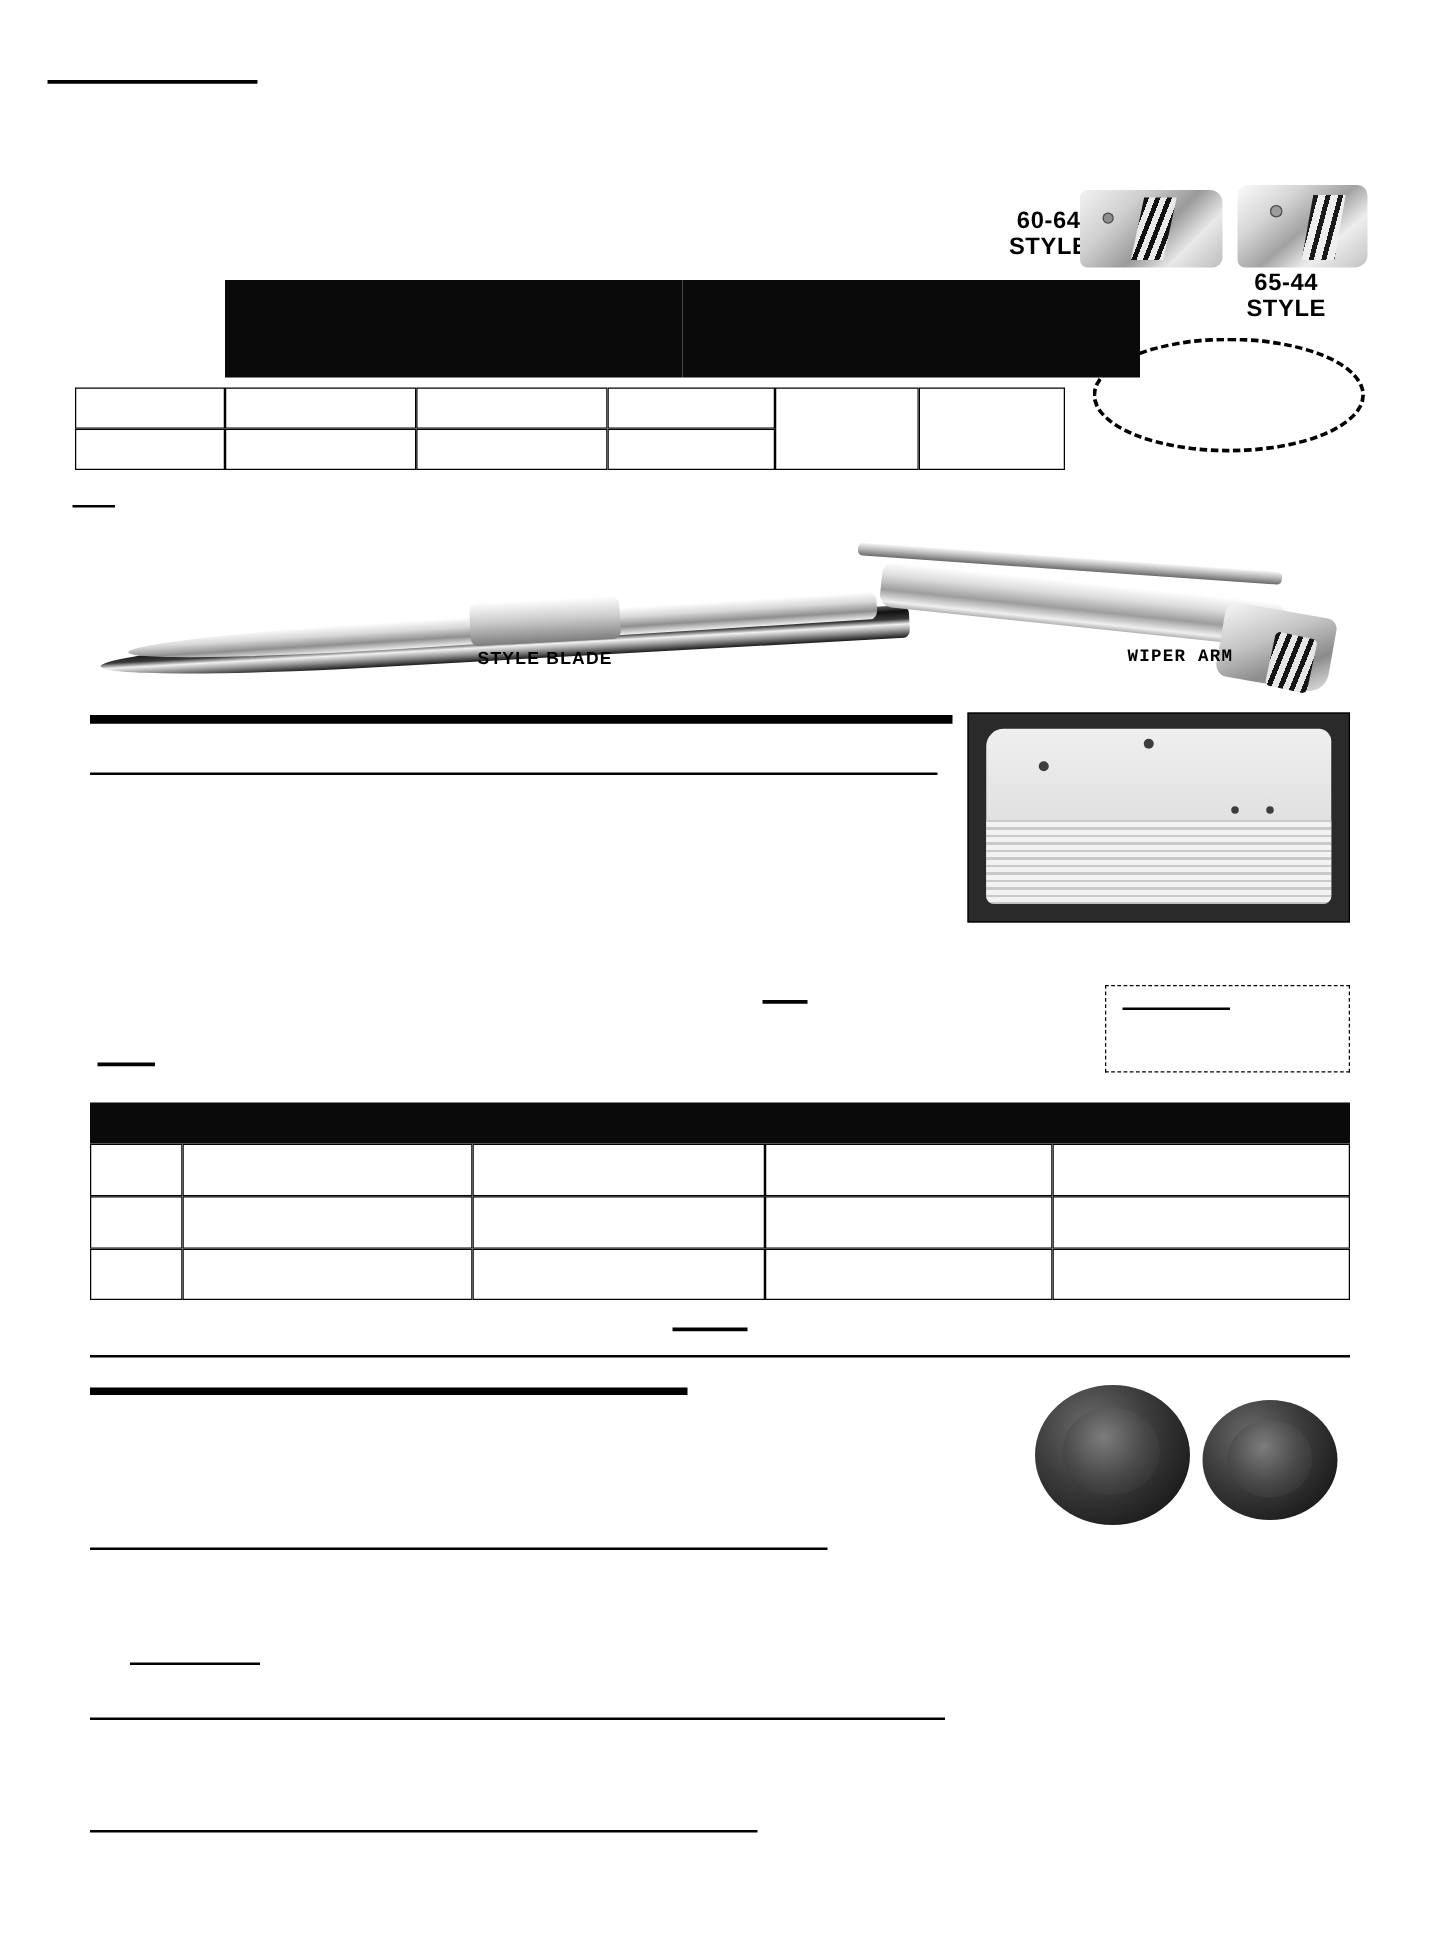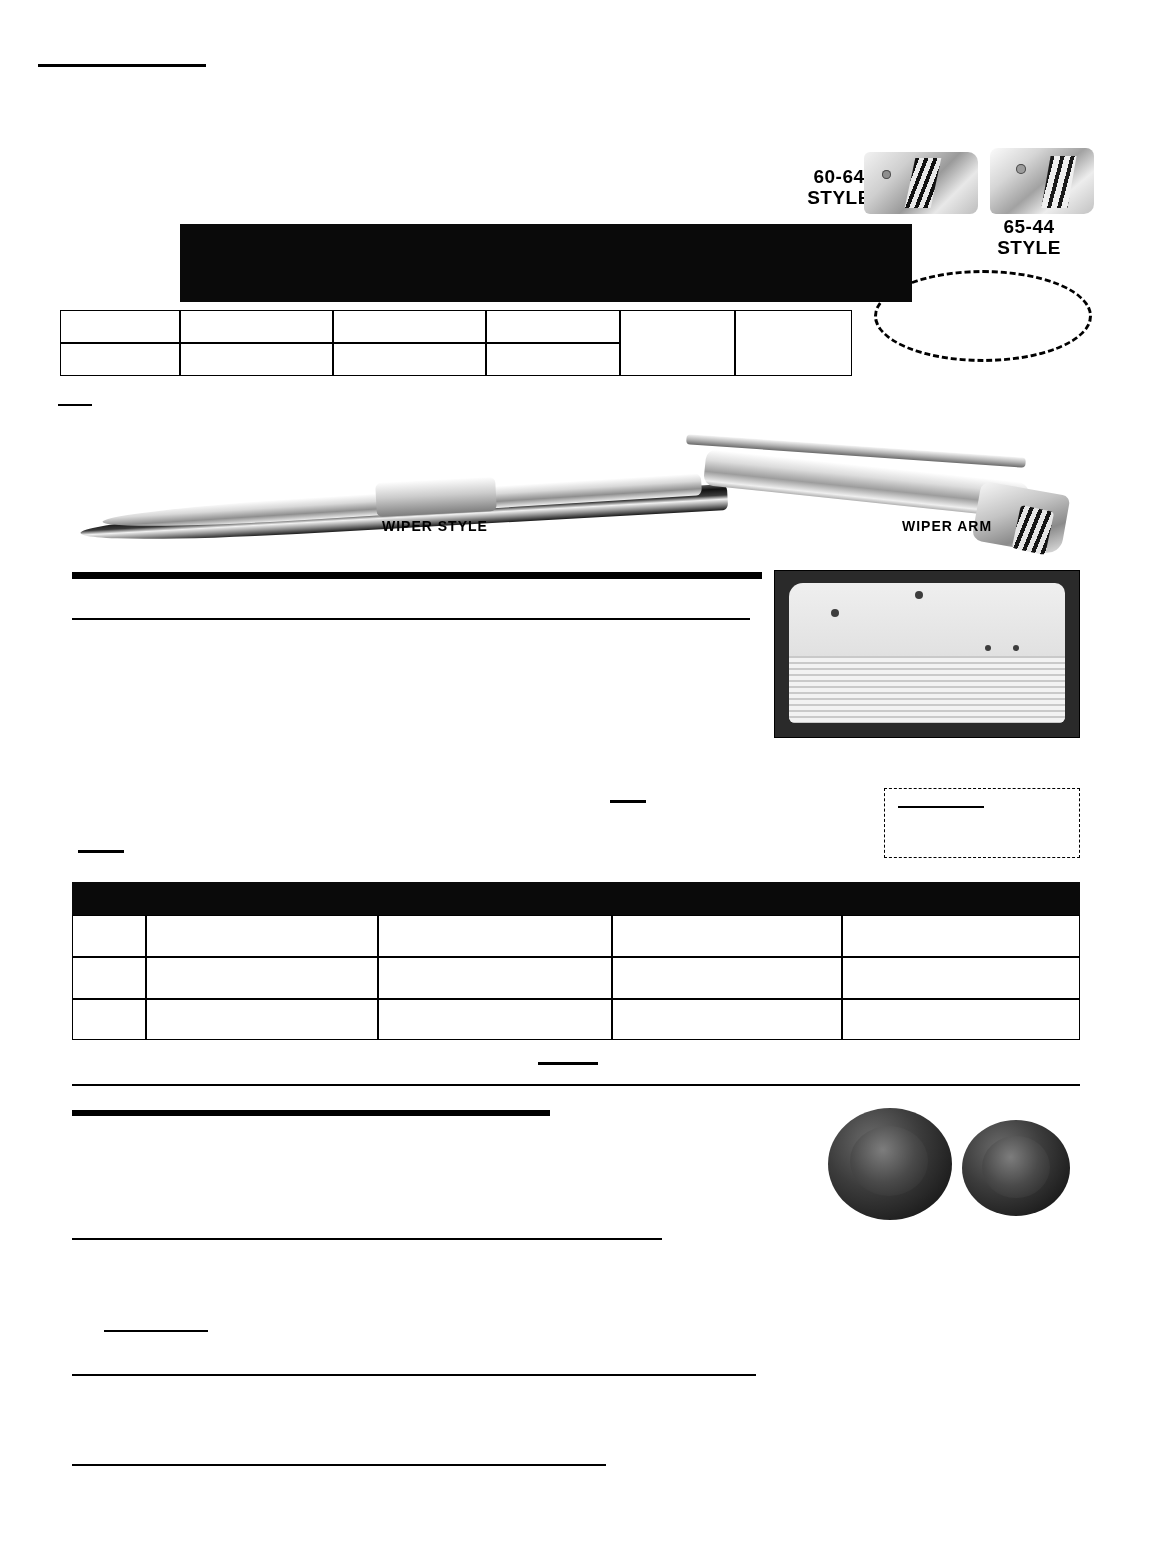--- a/index.html
+++ b/index.html
@@ -122,21 +122,21 @@
   }
   .wiper-caption {
     position: absolute;
     font-weight: bold;
     font-size: 14px;
     letter-spacing: 1px;
     color: #000000;
     white-space: pre;
   }
   #caption-blade { left: 382px; top: 518px; }
-  #caption-arm   { left: 902px; top: 518px; }
+  #caption-arm   { left: 902px; top: 518px; font-family: Liberation Mono, monospace; }
 
   
   #mid-rule-1 { left: 72px; top: 572px; width: 690px; height: 7px; }
   #mid-rule-2 { left: 72px; top: 618px; width: 678px; height: 2px; }
 
   
   #door-panel-photo {
     position: absolute;
     left: 774px;
     top: 570px;
@@ -300,21 +300,21 @@
         border-radius: 10px 14px 20px 10px;"></div>
       <div style="position:absolute; left:300px; top:56px; width:90px; height:60px;
         background: linear-gradient(150deg,#f7f7f7 0%,#c4c4c4 40%,#8b8b8b 70%,#e6e6e6 100%);
         border-radius:10px 8px 16px 10px; transform: rotate(10deg);"></div>
       <div style="position:absolute; left:340px; top:76px; width:34px; height:44px;
         background: repeating-linear-gradient(100deg,#151515 0px,#151515 4px,#e6e6e6 4px,#e6e6e6 9px);
         transform: rotate(12deg); border-radius:4px;"></div>
     </div>
   </div>
 
-  <div class="wiper-caption" id="caption-blade">WIPER STYLE</div>
+  <div class="wiper-caption" id="caption-blade">STYLE BLADE</div>
   <div class="wiper-caption" id="caption-arm">WIPER ARM</div>
 
   <div class="rule" id="mid-rule-1"></div>
   <div class="rule" id="mid-rule-2"></div>
 
   <div id="door-panel-photo">
     <div class="panel-inner">
       <div class="ribs"></div>
       <div class="stud" style="left:42px; top:26px;"></div>
       <div class="stud" style="left:126px; top:8px;"></div>

